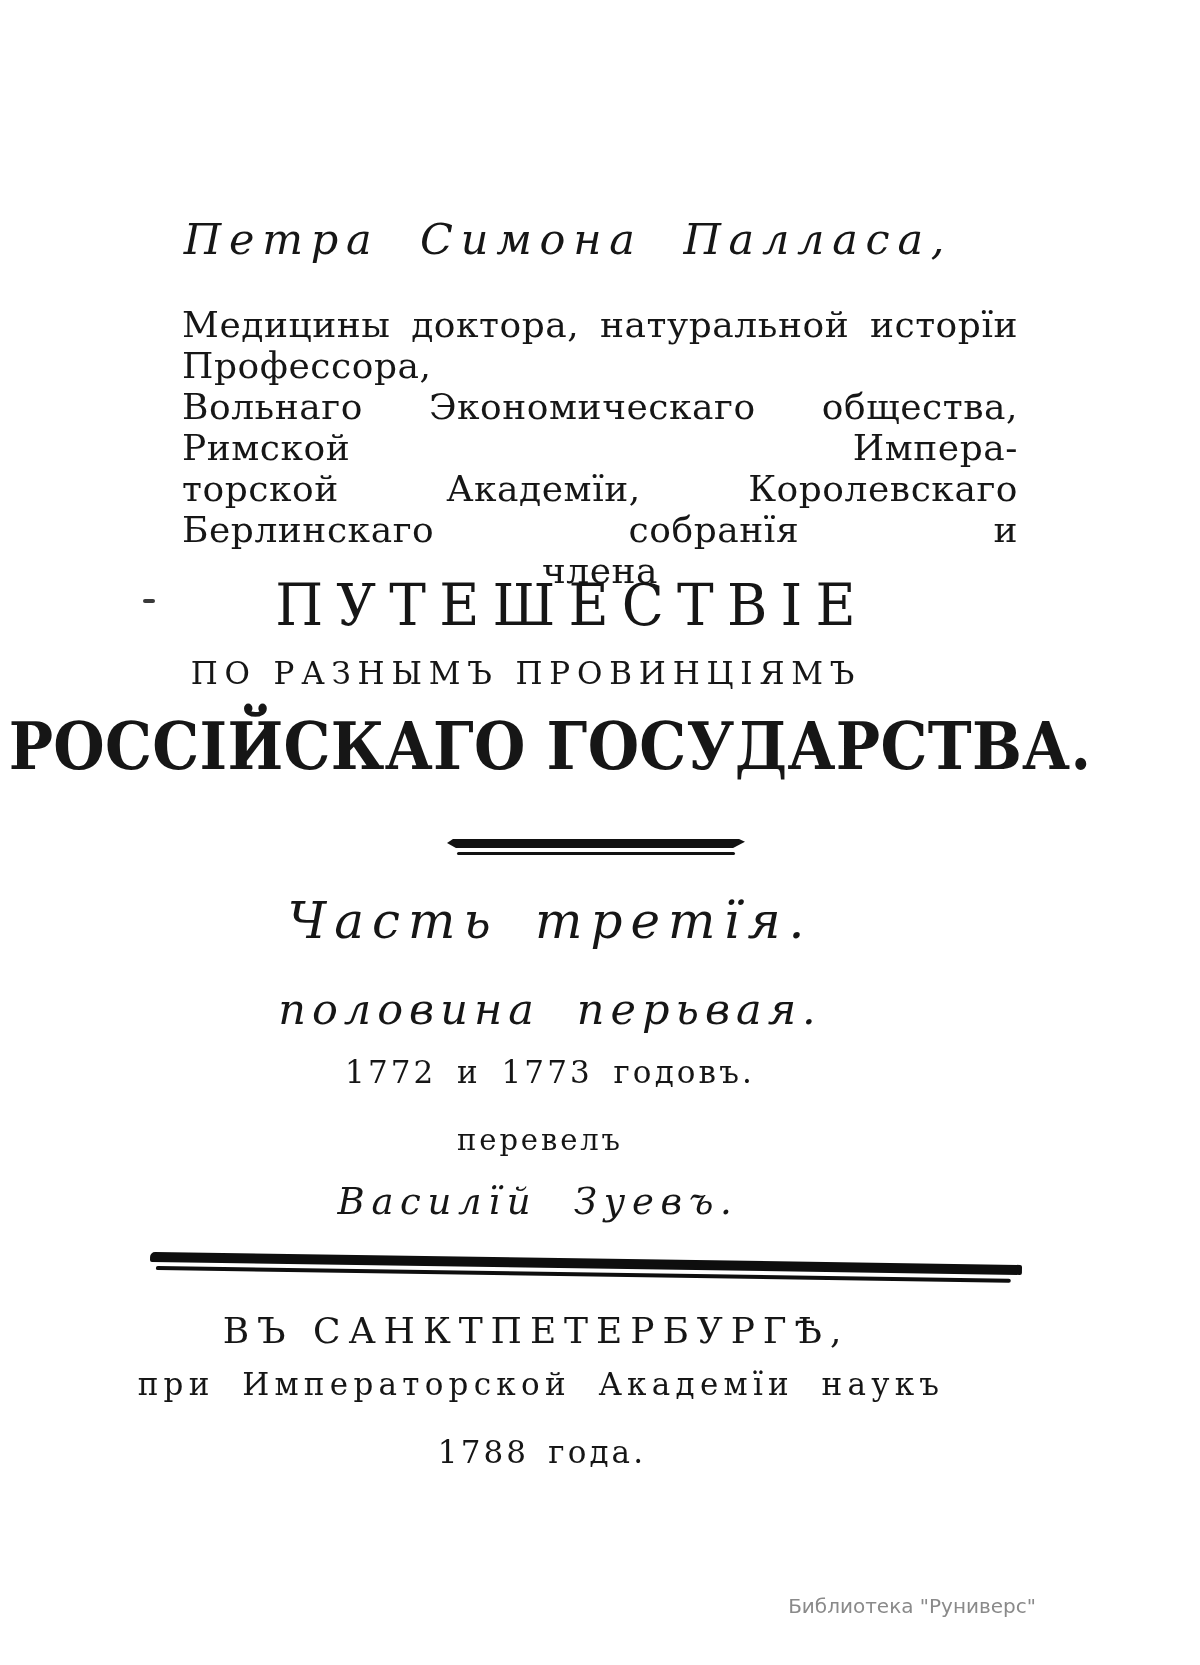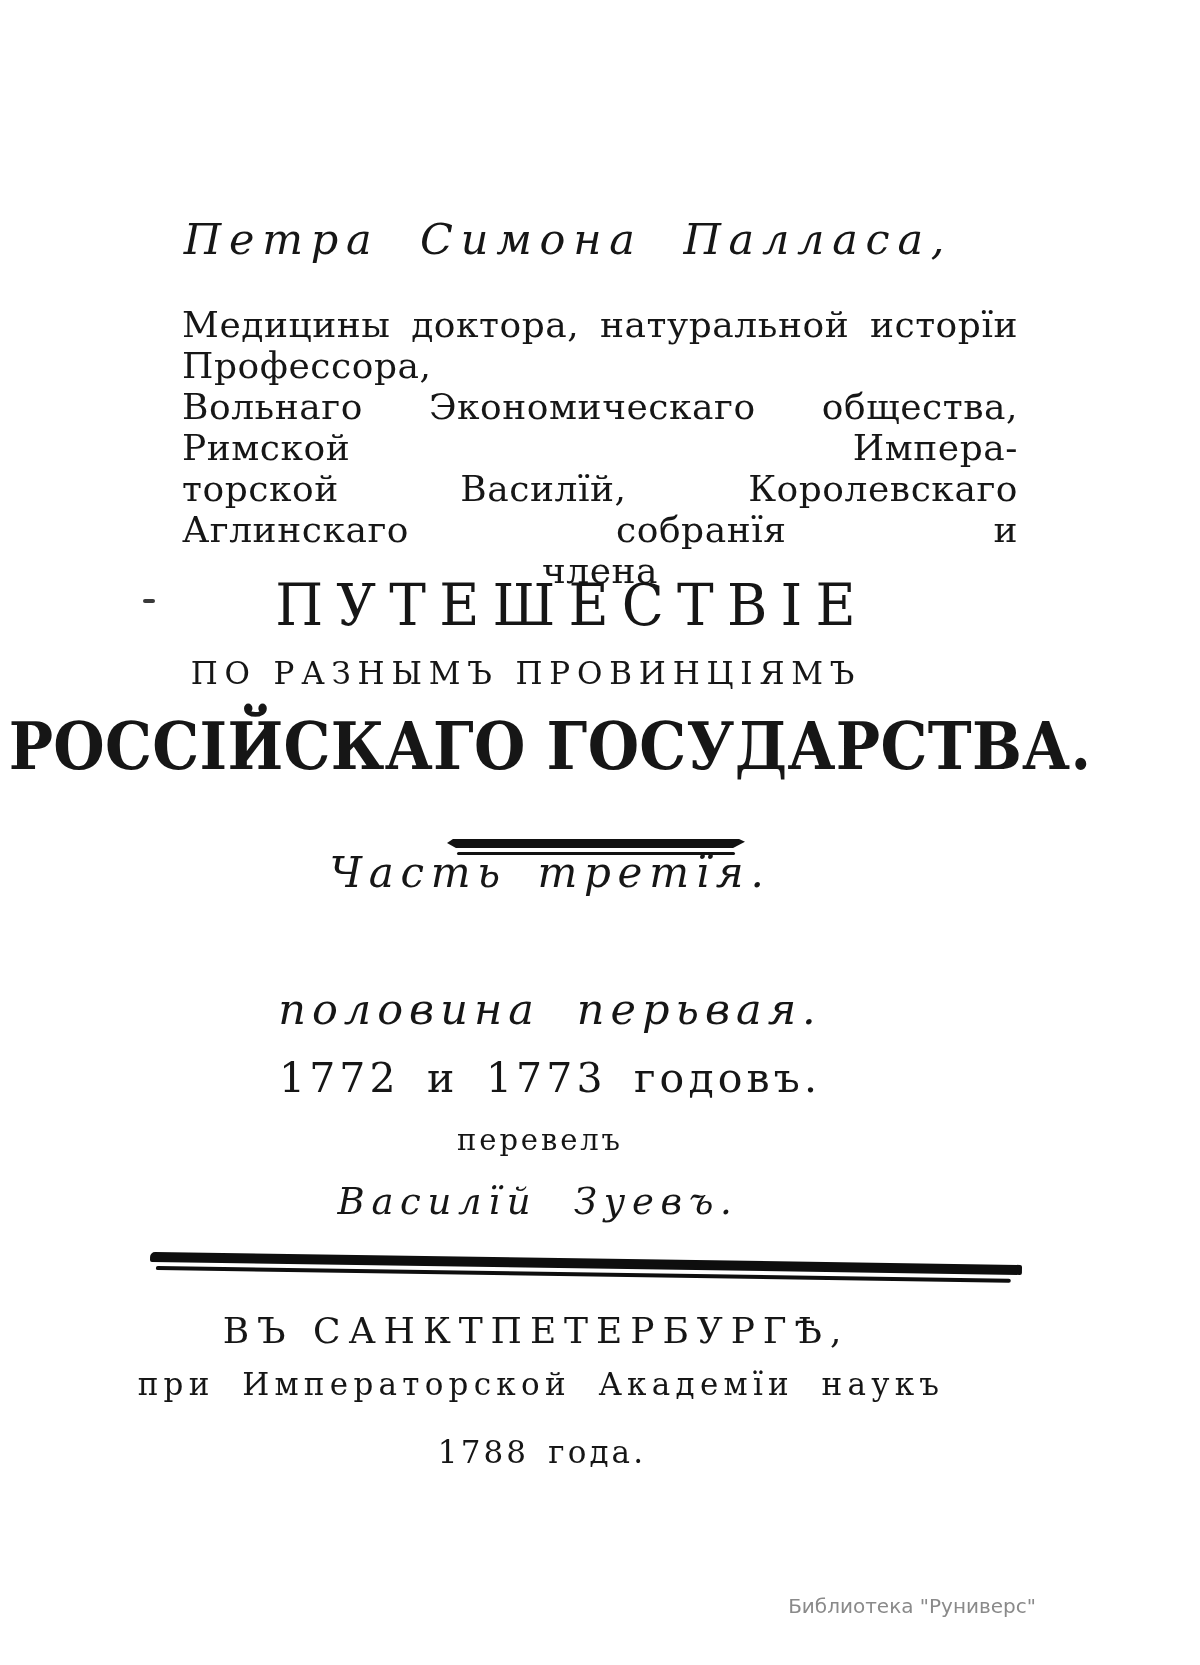--- a/index.html
+++ b/index.html
@@ -97,36 +97,36 @@
   }
   .divider-small .bar-thin {
     height: 3px;
     width: 278px;
     margin: 4px auto 0 auto;
     background: #111;
     border-radius: 2px;
   }
 
   .part-line {
-    top: 848px;
-    font-style: italic;
-    font-size: 42px;
+    top: 892px;
+    font-style: italic;
+    font-size: 50px;
     letter-spacing: 0.16em;
     word-spacing: 0.25em;
   }
   .half-line {
     top: 984px;
     font-style: italic;
     font-size: 43px;
     letter-spacing: 0.14em;
     word-spacing: 0.4em;
   }
   .years-line {
     top: 1054px;
-    font-size: 41px;
+    font-size: 31px;
     letter-spacing: 0.1em;
     word-spacing: 0.25em;
   }
   .translated-line {
     top: 1123px;
     font-size: 29px;
     letter-spacing: 0.1em;
     transform: translateX(-10px);
   }
   .translator-line {
@@ -205,21 +205,21 @@
 </head>
 <body>
 
 <div class="page">
 
   <div class="line author-line">Петра Симона Палласа,</div>
 
   <div class="credentials">
     <div class="cred-line">Медицины доктора, натуральной исторїи Профессора,</div>
     <div class="cred-line">Вольнаго Экономическаго общества, Римской Импера-</div>
-    <div class="cred-line">торской Василїй, Королевскаго Аглинскаго собранїя и</div>
+    <div class="cred-line">торской Академїи, Королевскаго Берлинскаго собранїя и</div>
     <div class="cred-line member">члена</div>
   </div>
 
   <div class="line title-word">ПУТЕШЕСТВІЕ</div>
   <div class="line title-sub">ПО РАЗНЫМЪ ПРОВИНЦІЯМЪ</div>
   <div class="line title-main">РОССІЙСКАГО ГОСУДАРСТВА.</div>
 
   <div class="divider-small">
     <div class="bar-thick"></div>
     <div class="bar-thin"></div>

